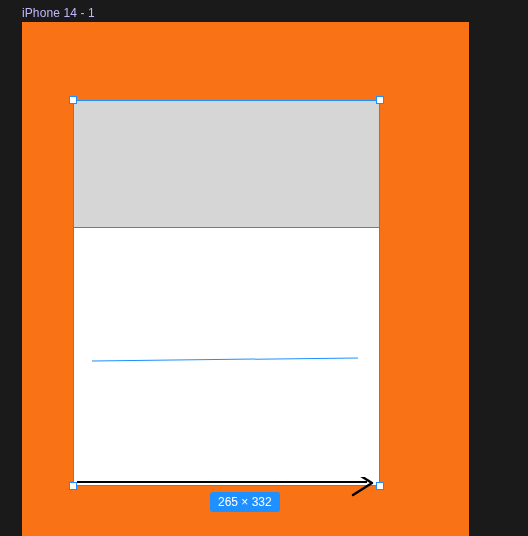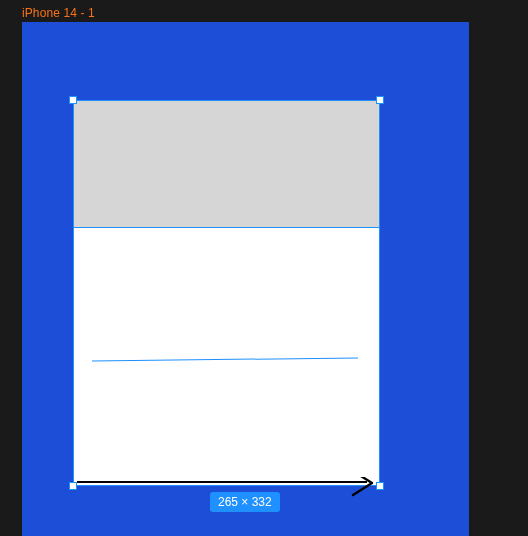--- a/index.html
+++ b/index.html
@@ -6,32 +6,32 @@
     html, body { width: 528px; height: 536px; overflow: hidden; }
     body {
       background: #1a1a1a;
       font-family: -apple-system, "Segoe UI", Arial, sans-serif;
       position: relative;
     }
     .frame-label {
       position: absolute;
       top: 6px;
       left: 22px;
-      color: #f97316;
+      color: #c4b5fd;
       font-size: 12px;
       font-weight: 400;
       letter-spacing: 0.1px;
     }
     .artboard {
       position: absolute;
       top: 22px;
       left: 22px;
       width: 447px;
       height: 514px;
-      background: #1d4ed8;
+      background: #f97316;
     }
     .inner-frame {
       position: absolute;
       top: 78px;
       left: 51px;
       width: 307px;
       height: 386px;
       border: 1px solid #1e90ff;
       background: #ffffff;
     }

